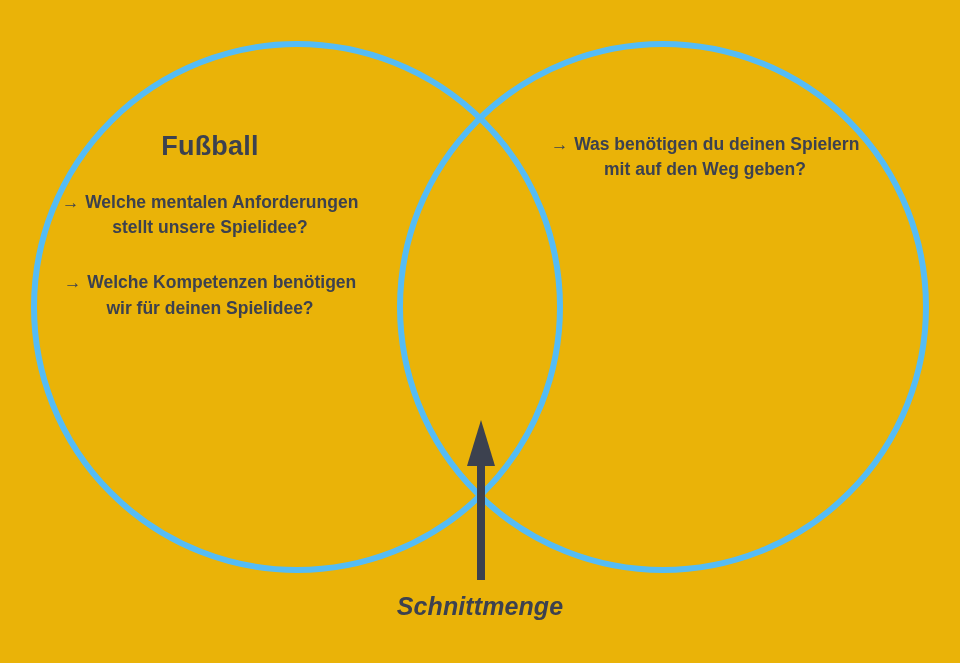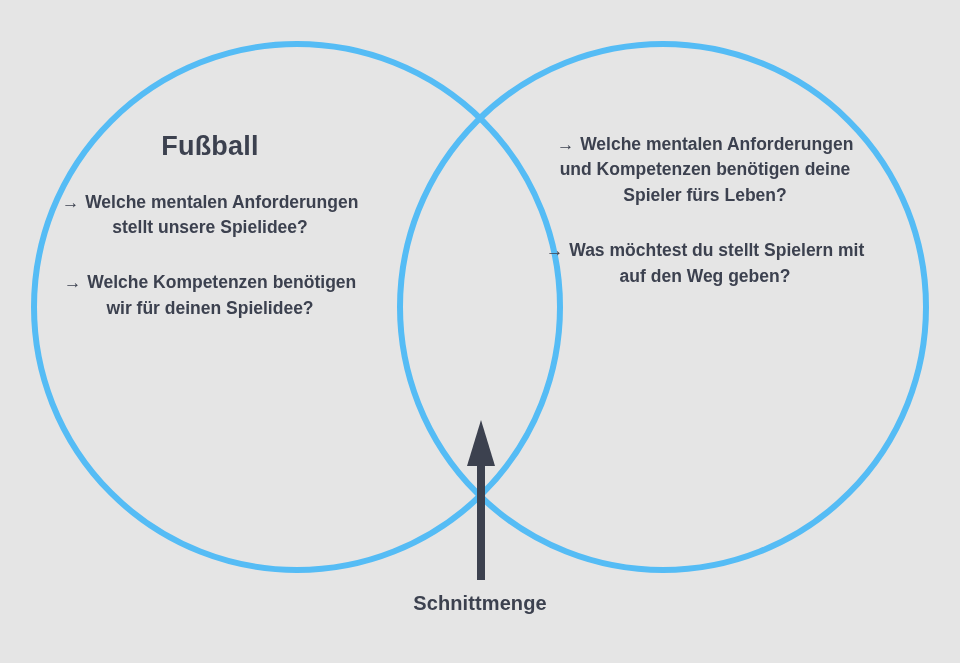--- a/index.html
+++ b/index.html
@@ -7,21 +7,21 @@
     padding: 0;
     background: #ffffff;
   }
   body {
     font-family: "Liberation Sans", sans-serif;
   }
   #stage {
     position: relative;
     width: 960px;
     height: 663px;
-    background: #e5e5e5;
+    background: #eab308;
     overflow: hidden;
   }
   #venn-svg {
     position: absolute;
     left: 0;
     top: 0;
     width: 960px;
     height: 663px;
   }
 
@@ -76,24 +76,25 @@
     top: 418px;
     width: 52px;
     height: 164px;
   }
   #callout-label {
     position: absolute;
     left: 330px;
     top: 592px;
     width: 300px;
     text-align: center;
-    font-size: 20px;
+    font-size: 25px;
     font-weight: bold;
     color: #3C414F;
     letter-spacing: 0.1px;
+    font-style: italic;
   }
 </style>
 </head>
 <body>
 
 <div id="stage">
 
   <svg id="venn-svg" viewBox="0 0 960 663">
     <circle cx="297" cy="307" r="263" fill="none" stroke="#55BCF5" stroke-width="6"></circle>
     <circle cx="663" cy="307" r="263" fill="none" stroke="#55BCF5" stroke-width="6"></circle>
@@ -106,26 +107,23 @@
       <span class="arrow-glyph">→</span><span>Welche mentalen Anforderungen stellt unsere Spielidee?</span>
     </div>
 
     <div class="bullet">
       <span class="arrow-glyph">→</span><span>Welche Kompetenzen benötigen wir für deinen Spielidee?</span>
     </div>
   </div>
 
   <div class="lobe-content" id="right-lobe">
 
-    <div class="bullet">
-      <span class="arrow-glyph">→</span><span>Welche mentalen Anforderungen und Kompetenzen benötigen deine Spieler fürs Leben?</span>
-    </div>
 
     <div class="bullet">
-      <span class="arrow-glyph">→</span><span>Was möchtest du stellt Spielern mit auf den Weg geben?</span>
+      <span class="arrow-glyph">→</span><span>Was benötigen du deinen Spielern mit auf den Weg geben?</span>
     </div>
   </div>
 
   <svg id="callout-arrow" viewBox="0 0 52 164">
     <polygon points="26,2 40,48 12,48" fill="#3C414F"></polygon>
     <rect x="22" y="44" width="8" height="118" fill="#3C414F"></rect>
   </svg>
 
   <div id="callout-label">Schnittmenge</div>
 

